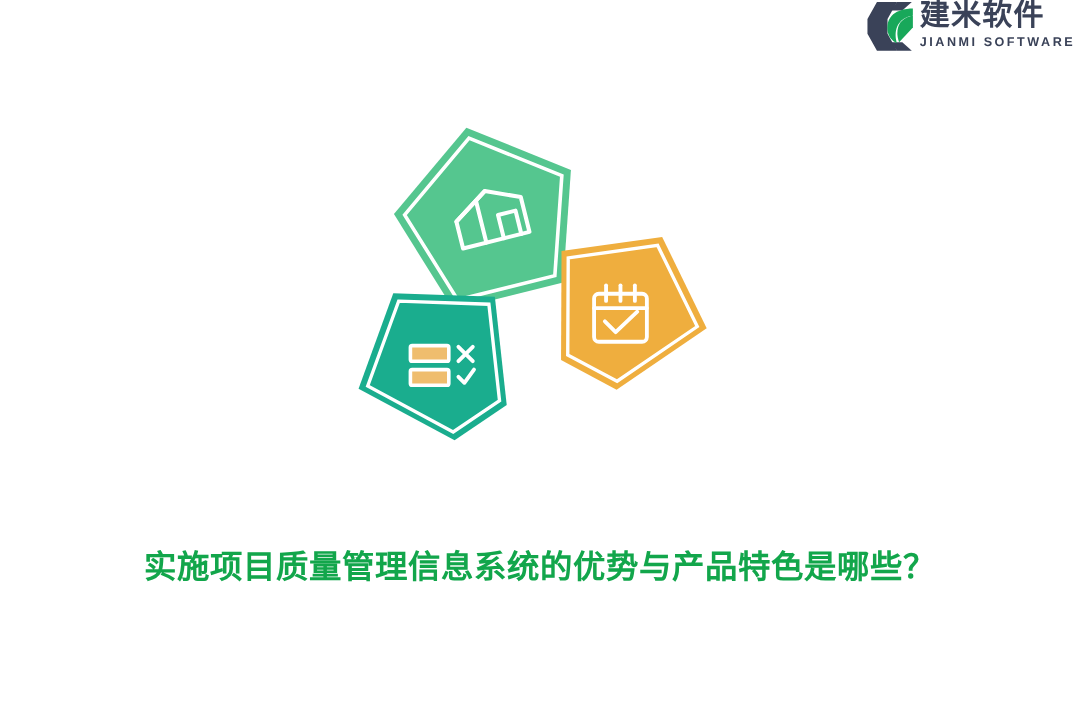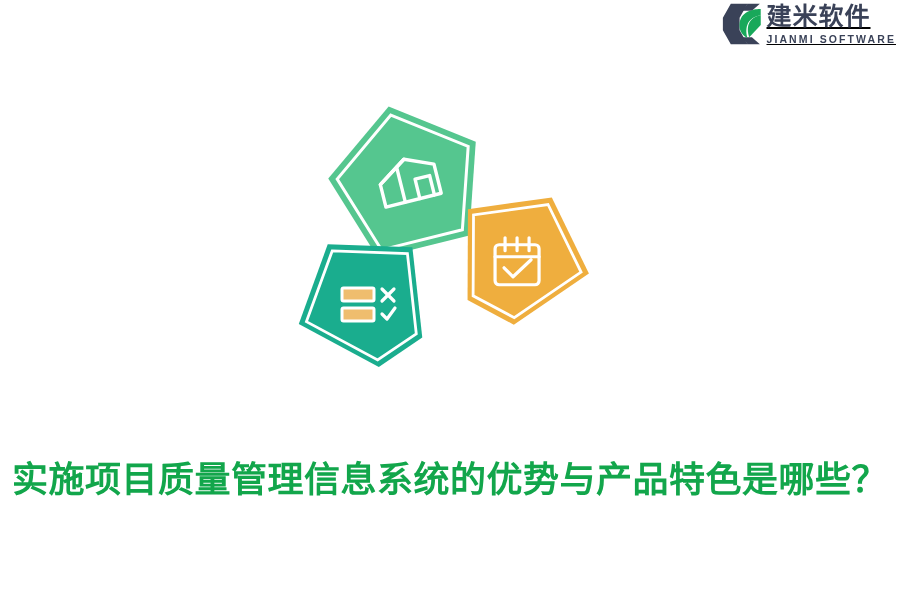--- a/index.html
+++ b/index.html
@@ -15,24 +15,23 @@
     overflow: hidden;
     position: relative;
   }
 
   
   .brand-logo {
     position: absolute;
     top: 0;
     right: 4px;
     display: flex;
-    align-items: center;
+    align-items: flex-start;
     gap: 0;
     height: 48px;
-    text-decoration: underline;
   }
   .brand-mark {
     width: 44px;
     height: 44px;
     flex: 0 0 44px;
     display: block;
   }
   .brand-words {
     display: flex;
     flex-direction: column;
@@ -71,21 +70,21 @@
     display: block;
   }
 
   
   .headline {
     position: absolute;
     left: 0;
     right: 0;
     top: 436px;
     text-align: center;
-    font-size: 36px;
+    font-size: 27px;
     font-weight: bold;
     color: #12a64b;
     letter-spacing: 0.5px;
     line-height: 40px;
     white-space: nowrap;
     font-family: "DejaVu Sans", "Liberation Sans", sans-serif;
   }
 </style>
 </head>
 <body>

